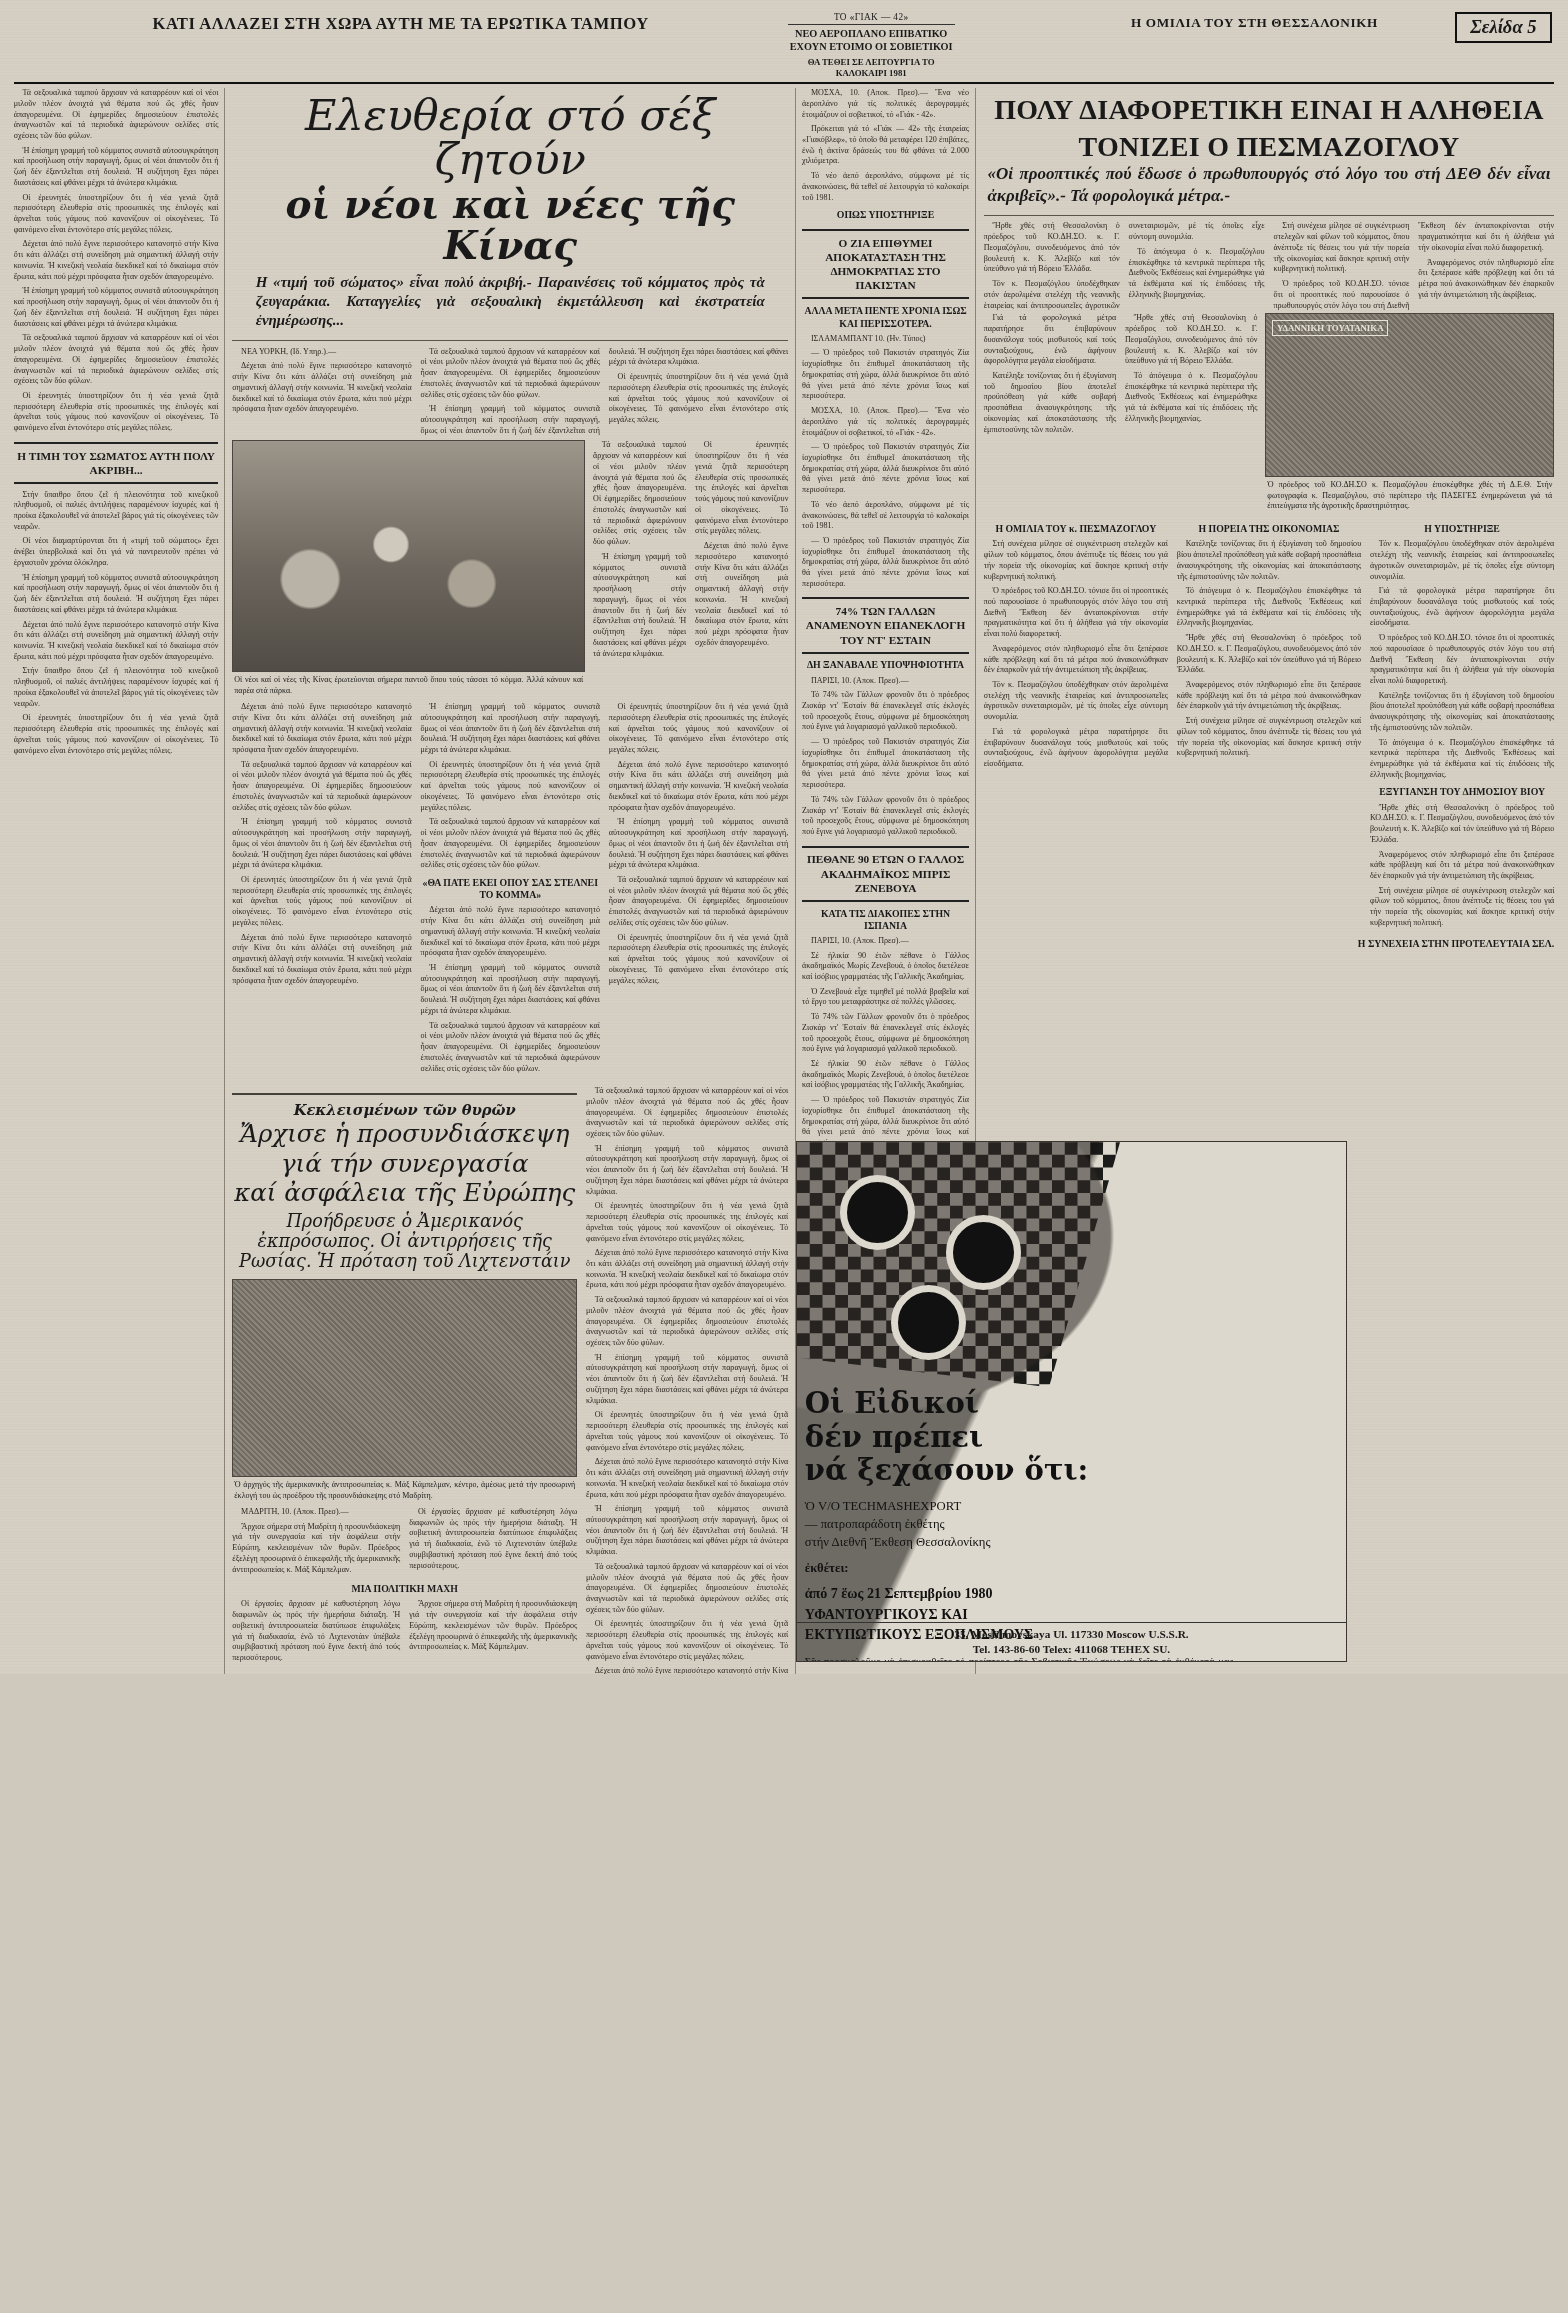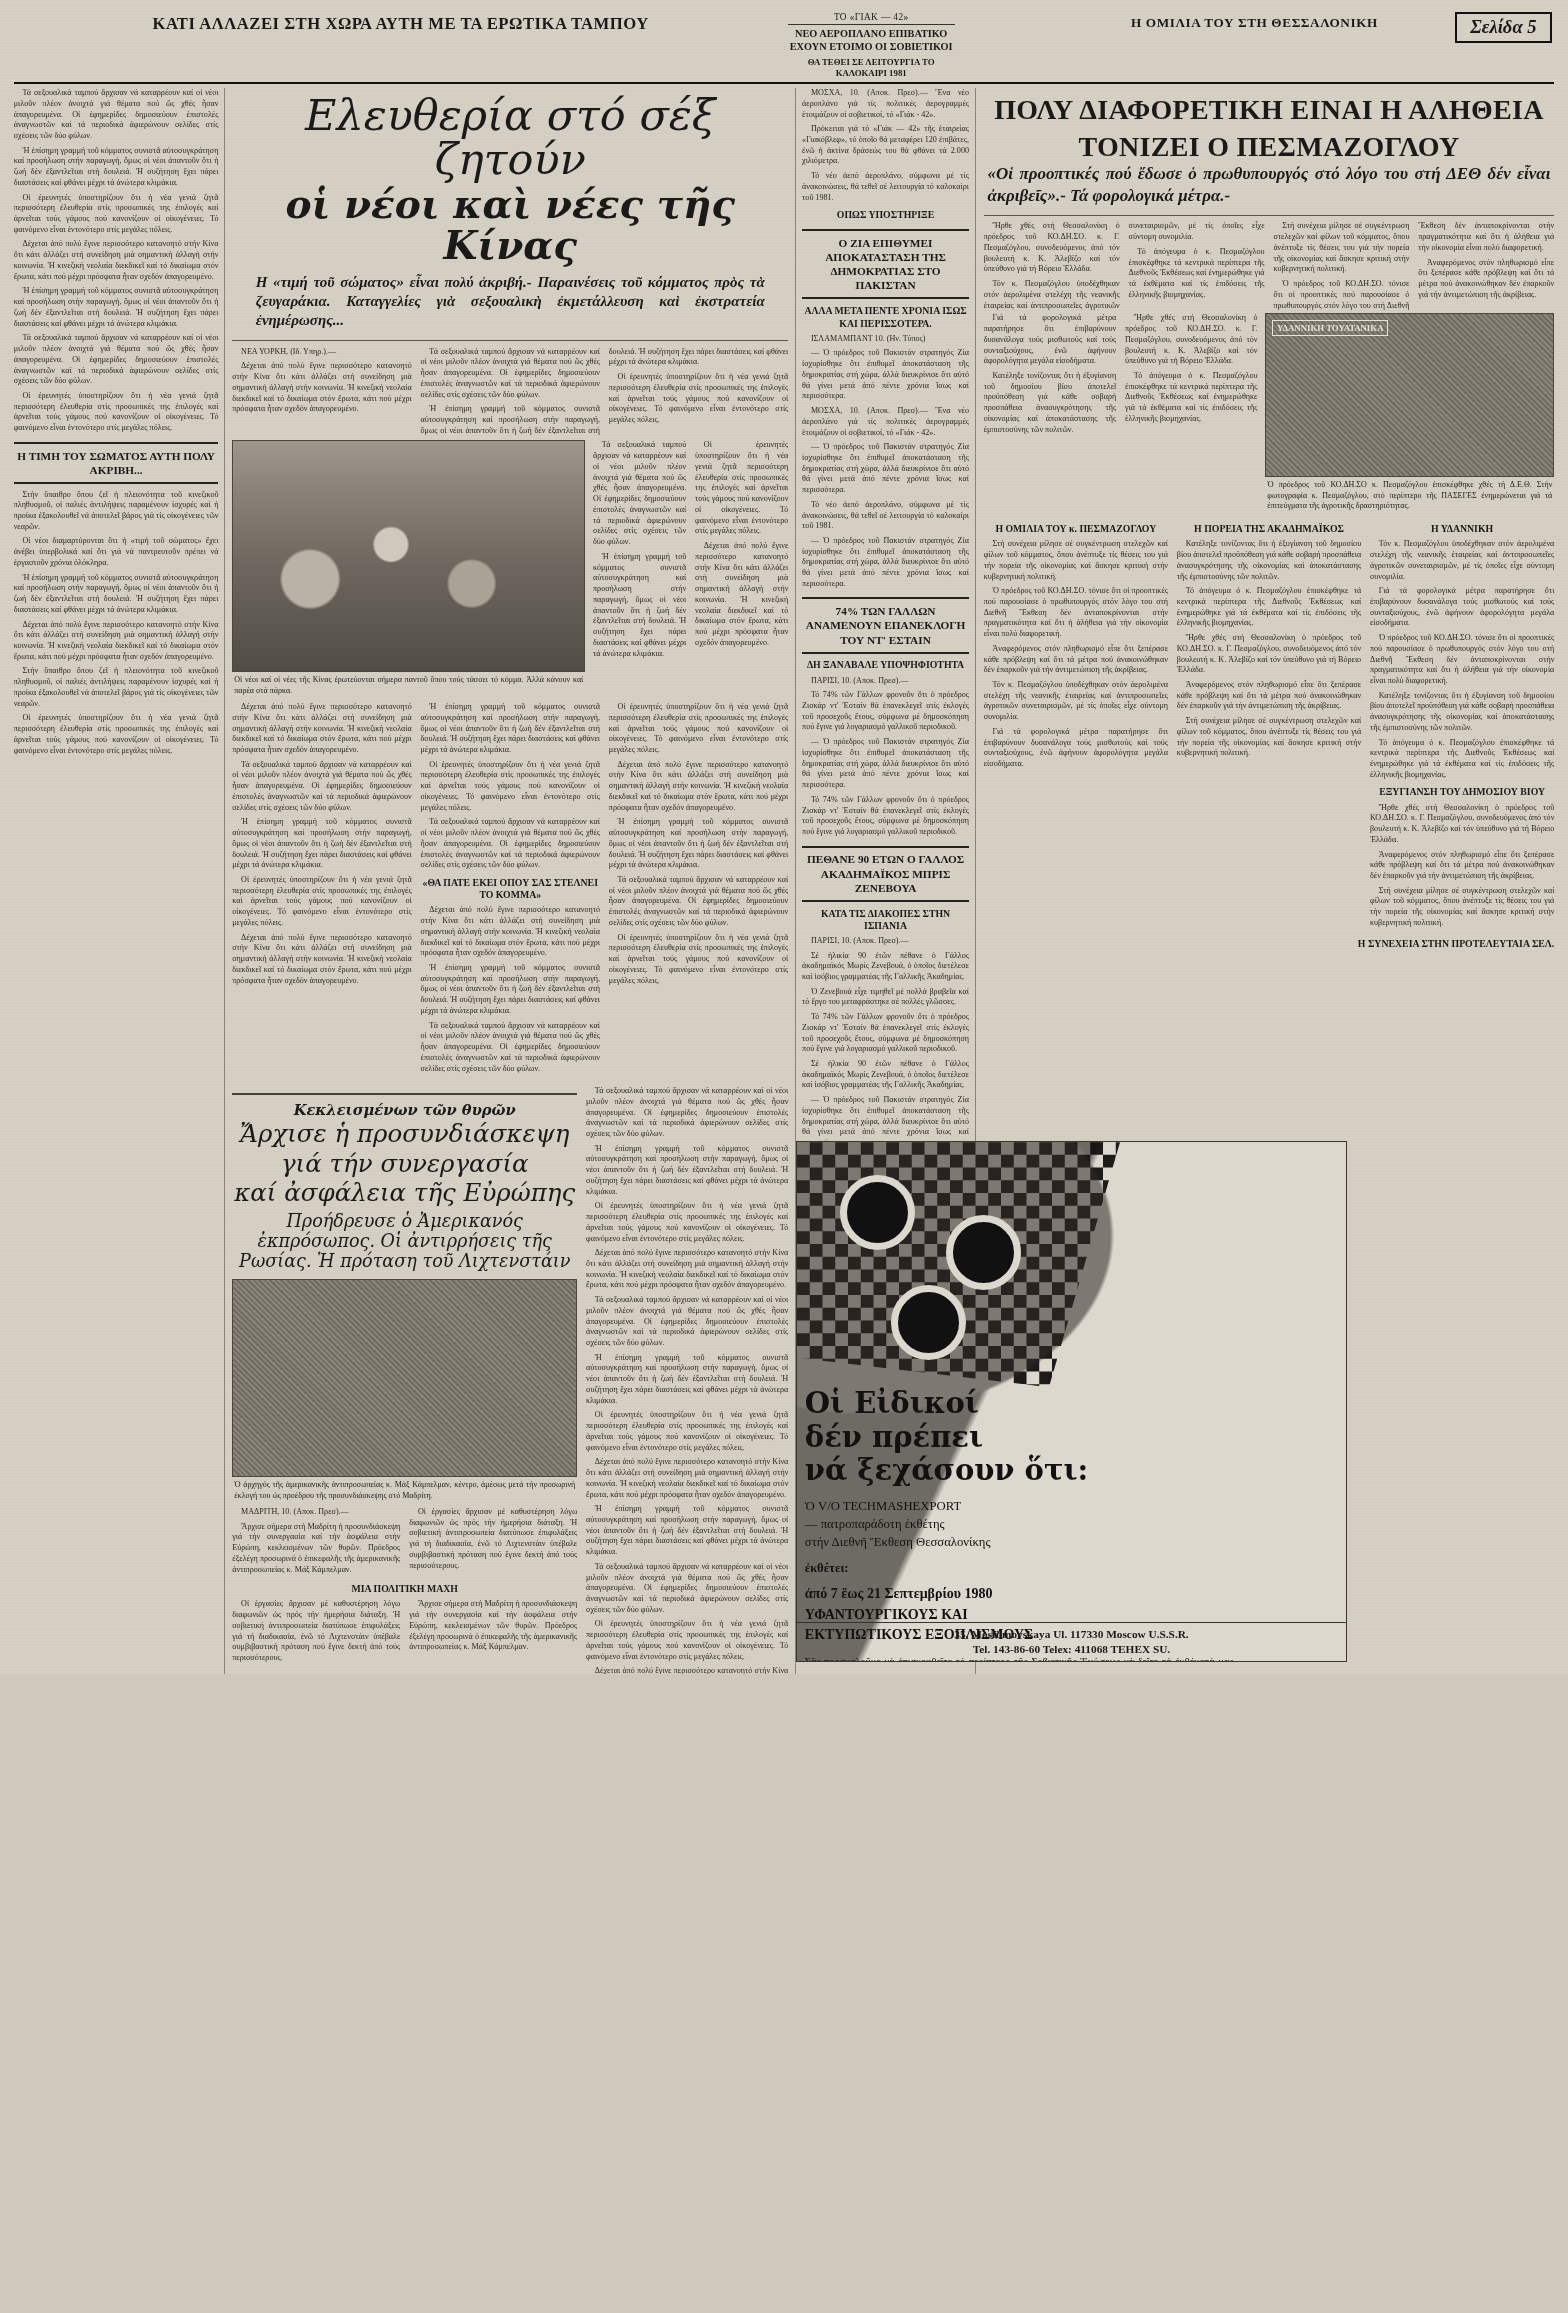--- a/index.html
+++ b/index.html
@@ -480,31 +480,31 @@
           <div class="tinyhead">Η ΟΜΙΛΙΑ ΤΟΥ κ. ΠΕΣΜΑΖΟΓΛΟΥ</div>
           <div class="txt">
             <p>Στή συνέχεια μίλησε σέ συγκέντρωση στελεχῶν καί φίλων τοῦ κόμματος, ὅπου ἀνέπτυξε τίς θέσεις του γιά τήν πορεία τῆς οἰκονομίας καί ἄσκησε κριτική στήν κυβερνητική πολιτική.</p>
             <p>Ὁ πρόεδρος τοῦ ΚΟ.ΔΗ.ΣΟ. τόνισε ὅτι οἱ προοπτικές πού παρουσίασε ὁ πρωθυπουργός στόν λόγο του στή Διεθνῆ Ἔκθεση δέν ἀνταποκρίνονται στήν πραγματικότητα καί ὅτι ἡ ἀλήθεια γιά τήν οἰκονομία εἶναι πολύ διαφορετική.</p>
             <p>Ἀναφερόμενος στόν πληθωρισμό εἶπε ὅτι ξεπέρασε κάθε πρόβλεψη καί ὅτι τά μέτρα πού ἀνακοινώθηκαν δέν ἐπαρκοῦν γιά τήν ἀντιμετώπιση τῆς ἀκρίβειας.</p>
             <p>Τόν κ. Πεσμαζόγλου ὑποδέχθηκαν στόν ἀερολιμένα στελέχη τῆς νεανικῆς ἑταιρείας καί ἀντιπροσωπεῖες ἀγροτικῶν συνεταιρισμῶν, μέ τίς ὁποῖες εἶχε σύντομη συνομιλία.</p>
             <p>Γιά τά φορολογικά μέτρα παρατήρησε ὅτι ἐπιβαρύνουν δυσανάλογα τούς μισθωτούς καί τούς συνταξιούχους, ἐνῶ ἀφήνουν ἀφορολόγητα μεγάλα εἰσοδήματα.</p>
           </div>
         </div>
         <div style="flex:1 1 0;">
-          <div class="tinyhead">Η ΠΟΡΕΙΑ ΤΗΣ ΑΚΑΔΗΜΑΪΚΟΣ</div>
+          <div class="tinyhead">Η ΠΟΡΕΙΑ ΤΗΣ ΟΙΚΟΝΟΜΙΑΣ</div>
           <div class="txt">
             <p>Κατέληξε τονίζοντας ὅτι ἡ ἐξυγίανση τοῦ δημοσίου βίου ἀποτελεῖ προϋπόθεση γιά κάθε σοβαρή προσπάθεια ἀνασυγκρότησης τῆς οἰκονομίας καί ἀποκατάστασης τῆς ἐμπιστοσύνης τῶν πολιτῶν.</p>
             <p>Τό ἀπόγευμα ὁ κ. Πεσμαζόγλου ἐπισκέφθηκε τά κεντρικά περίπτερα τῆς Διεθνοῦς Ἐκθέσεως καί ἐνημερώθηκε γιά τά ἐκθέματα καί τίς ἐπιδόσεις τῆς ἑλληνικῆς βιομηχανίας.</p>
             <p>Ἤρθε χθές στή Θεσσαλονίκη ὁ πρόεδρος τοῦ ΚΟ.ΔΗ.ΣΟ. κ. Γ. Πεσμαζόγλου, συνοδευόμενος ἀπό τόν βουλευτή κ. Κ. Ἀλεβίζο καί τόν ὑπεύθυνο γιά τή Βόρειο Ἑλλάδα.</p>
             <p>Ἀναφερόμενος στόν πληθωρισμό εἶπε ὅτι ξεπέρασε κάθε πρόβλεψη καί ὅτι τά μέτρα πού ἀνακοινώθηκαν δέν ἐπαρκοῦν γιά τήν ἀντιμετώπιση τῆς ἀκρίβειας.</p>
             <p>Στή συνέχεια μίλησε σέ συγκέντρωση στελεχῶν καί φίλων τοῦ κόμματος, ὅπου ἀνέπτυξε τίς θέσεις του γιά τήν πορεία τῆς οἰκονομίας καί ἄσκησε κριτική στήν κυβερνητική πολιτική.</p>
           </div>
         </div>
         <div style="flex:1 1 0;">
-          <div class="tinyhead">Η ΥΔΑΝΝΙΚΗ</div>
+          <div class="tinyhead">Η ΥΠΟΣΤΗΡΙΞΕ</div>
           <div class="txt">
             <p>Τόν κ. Πεσμαζόγλου ὑποδέχθηκαν στόν ἀερολιμένα στελέχη τῆς νεανικῆς ἑταιρείας καί ἀντιπροσωπεῖες ἀγροτικῶν συνεταιρισμῶν, μέ τίς ὁποῖες εἶχε σύντομη συνομιλία.</p>
             <p>Γιά τά φορολογικά μέτρα παρατήρησε ὅτι ἐπιβαρύνουν δυσανάλογα τούς μισθωτούς καί τούς συνταξιούχους, ἐνῶ ἀφήνουν ἀφορολόγητα μεγάλα εἰσοδήματα.</p>
             <p>Ὁ πρόεδρος τοῦ ΚΟ.ΔΗ.ΣΟ. τόνισε ὅτι οἱ προοπτικές πού παρουσίασε ὁ πρωθυπουργός στόν λόγο του στή Διεθνῆ Ἔκθεση δέν ἀνταποκρίνονται στήν πραγματικότητα καί ὅτι ἡ ἀλήθεια γιά τήν οἰκονομία εἶναι πολύ διαφορετική.</p>
             <p>Κατέληξε τονίζοντας ὅτι ἡ ἐξυγίανση τοῦ δημοσίου βίου ἀποτελεῖ προϋπόθεση γιά κάθε σοβαρή προσπάθεια ἀνασυγκρότησης τῆς οἰκονομίας καί ἀποκατάστασης τῆς ἐμπιστοσύνης τῶν πολιτῶν.</p>
             <p>Τό ἀπόγευμα ὁ κ. Πεσμαζόγλου ἐπισκέφθηκε τά κεντρικά περίπτερα τῆς Διεθνοῦς Ἐκθέσεως καί ἐνημερώθηκε γιά τά ἐκθέματα καί τίς ἐπιδόσεις τῆς ἑλληνικῆς βιομηχανίας.</p>
           </div>
           <div class="tinyhead">ΕΞΥΓΙΑΝΣΗ ΤΟΥ ΔΗΜΟΣΙΟΥ ΒΙΟΥ</div>
           <div class="txt">
             <p>Ἤρθε χθές στή Θεσσαλονίκη ὁ πρόεδρος τοῦ ΚΟ.ΔΗ.ΣΟ. κ. Γ. Πεσμαζόγλου, συνοδευόμενος ἀπό τόν βουλευτή κ. Κ. Ἀλεβίζο καί τόν ὑπεύθυνο γιά τή Βόρειο Ἑλλάδα.</p>

